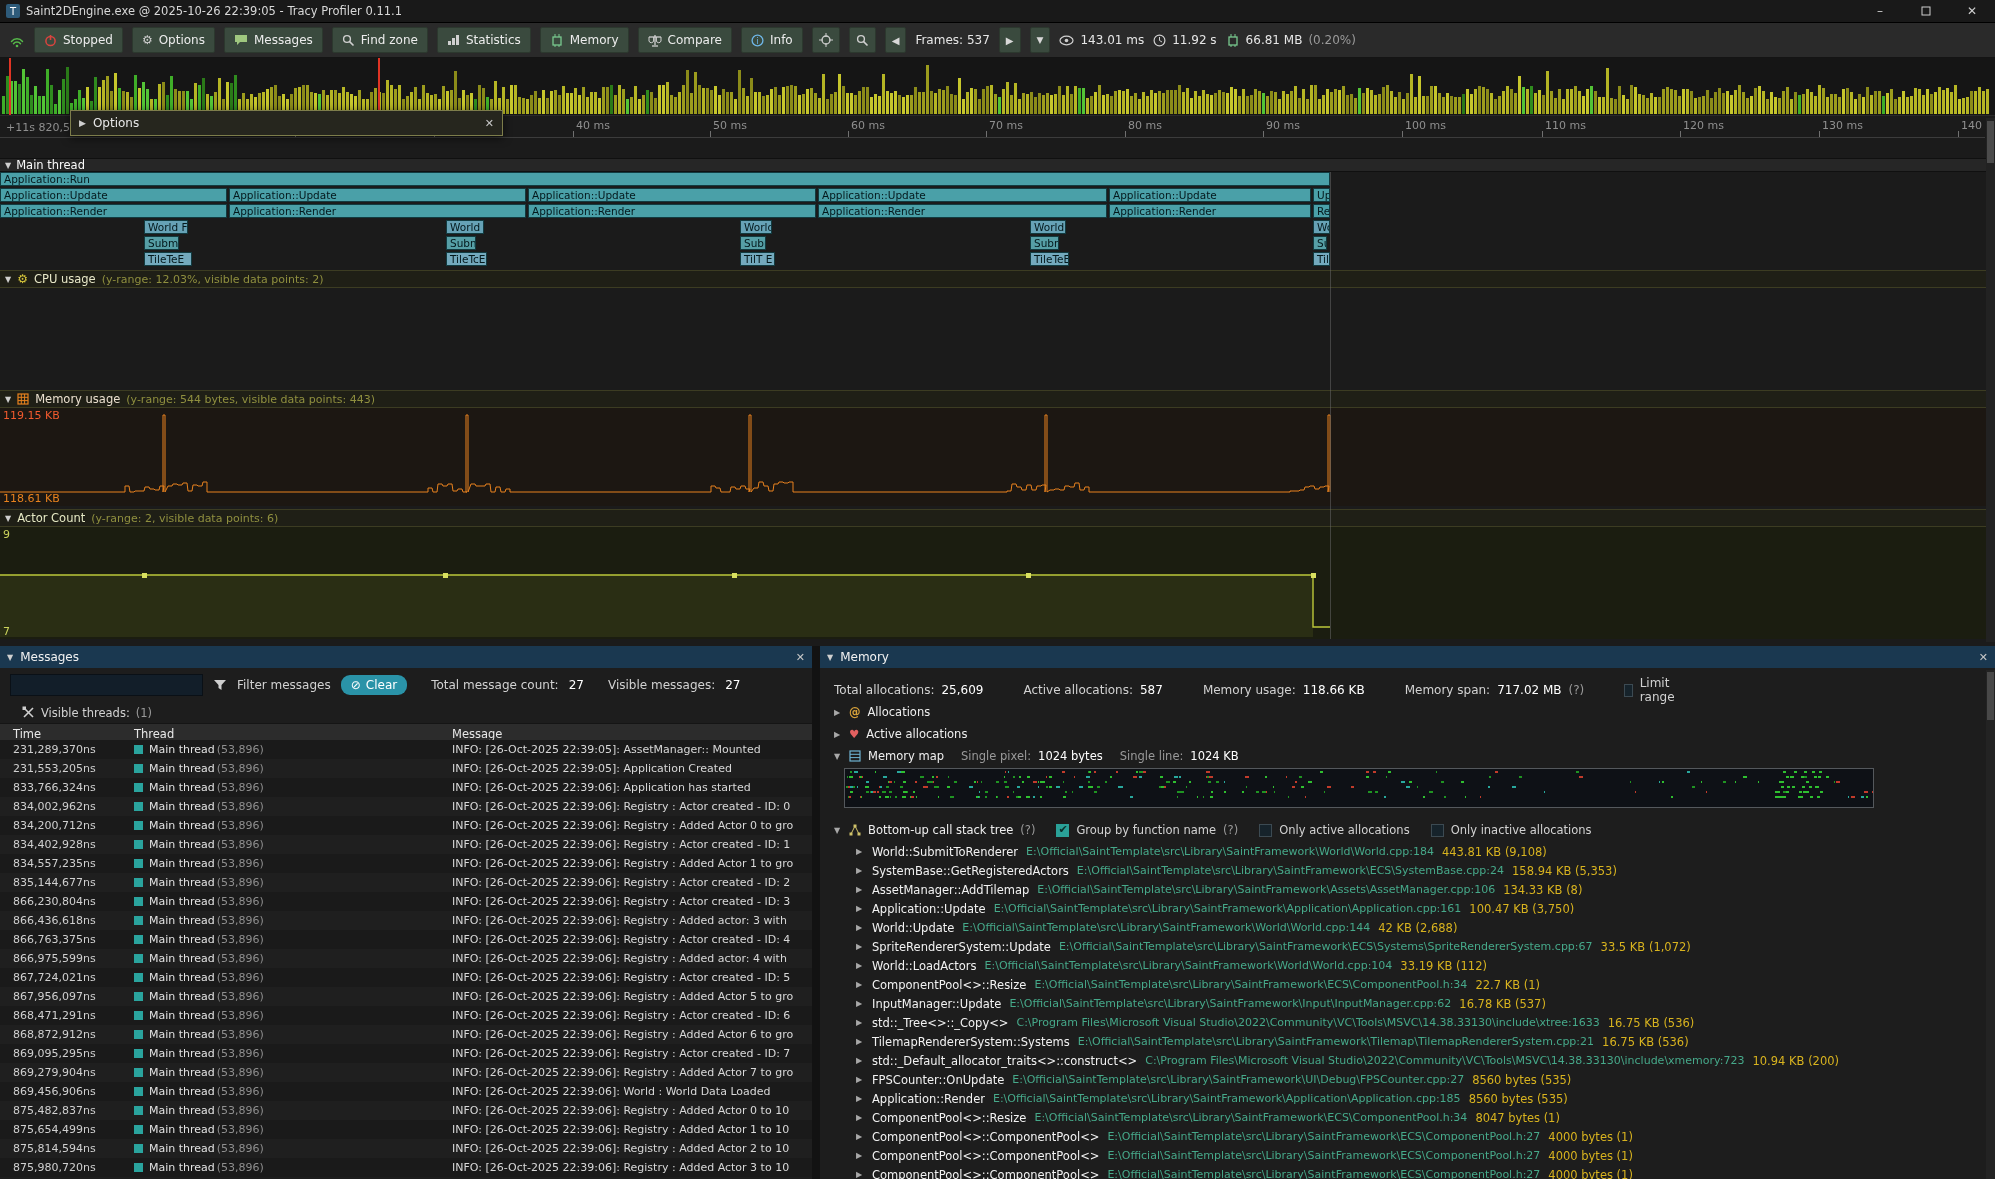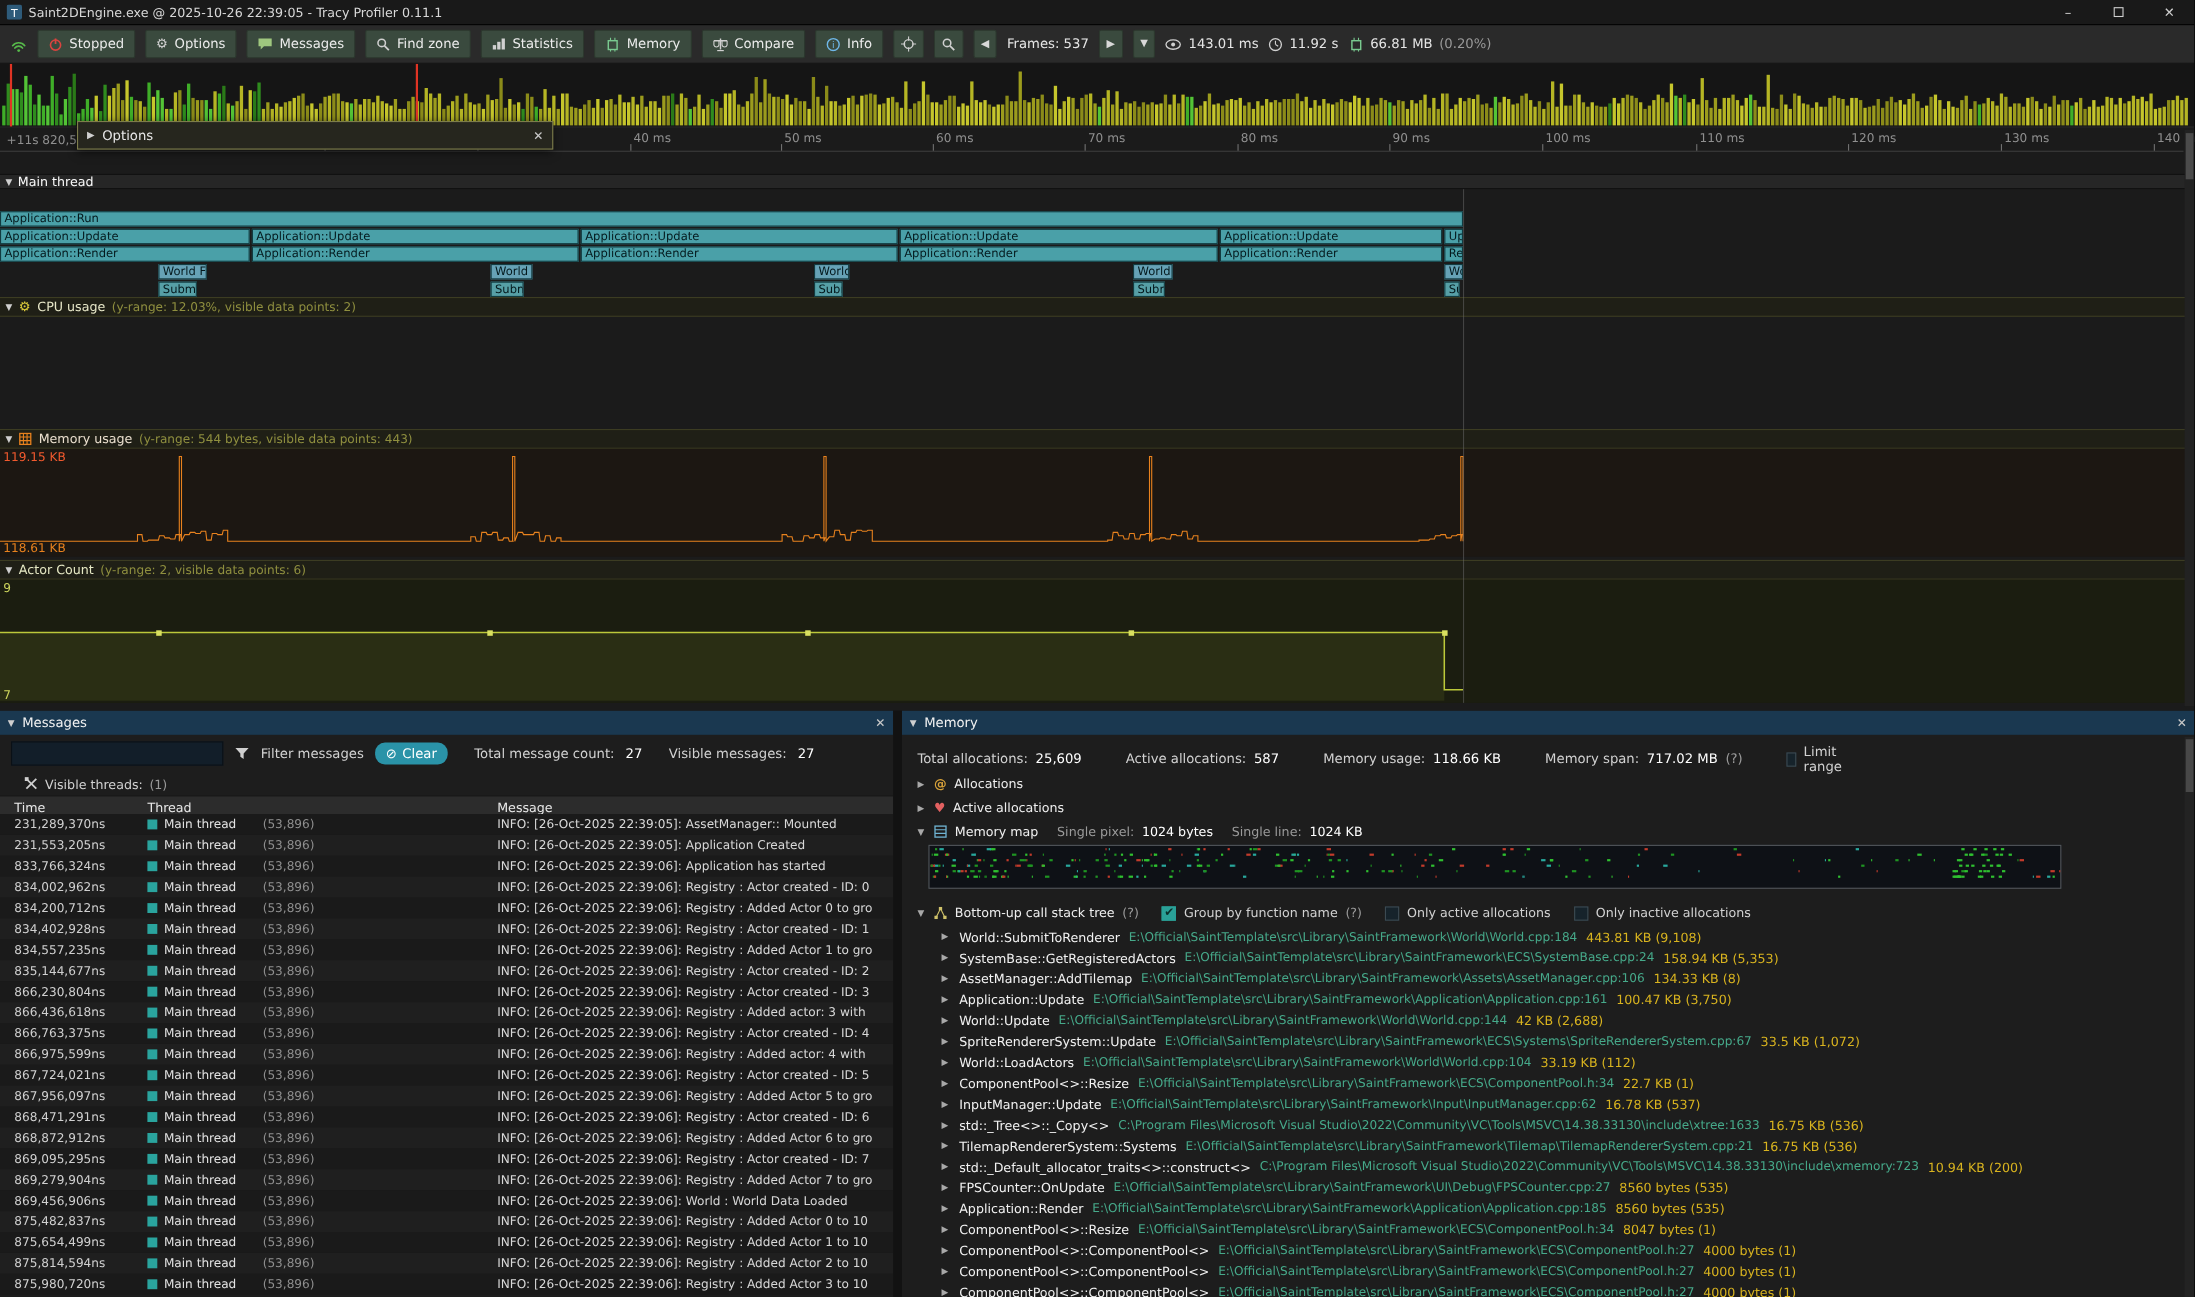--- a/index.html
+++ b/index.html
@@ -46,21 +46,21 @@
   .frame-label{position:absolute;left:50%;top:50%;transform:translate(-50%,-50%);background:#1b1b1b;
                padding:0 5px;font-size:11px;color:#d6d6d6;white-space:nowrap;z-index:1;}
 
   #thread-header{position:absolute;top:100px;left:0;right:0;height:14px;background:#262626;border-top:1px solid #101010;
                  border-bottom:1px solid #101010;display:flex;align-items:center;gap:5px;padding-left:5px;
                  font-size:11.5px;color:#fafafa;box-sizing:border-box;}
   .th-arrow{font-size:8px;color:#cfcfcf;}
 
   #zones{position:absolute;top:114px;left:0;right:0;height:98px;}
   .zone{position:absolute;height:14px;box-sizing:border-box;background:#4aa0a8;border:1px solid #123b40;
-        font-size:10.5px;line-height:12px;color:#04191d;overflow:hidden;white-space:nowrap;padding-left:3px;margin-top:20px;}
+        font-size:10.5px;line-height:12px;color:#04191d;overflow:hidden;white-space:nowrap;padding-left:3px;}
   .z-r0{background:#66a2b6;}
   .z-r1{background:#569fa6;}
   .z-r2{background:#73a9bd;}
 
   .plot-header{position:absolute;left:0;right:0;height:18px;display:flex;align-items:center;gap:6px;padding-left:5px;
                font-size:11.5px;background:#1f1f16;border-top:1px solid #3c3c22;border-bottom:1px solid #3c3c22;box-sizing:border-box;}
   .ph-arrow{font-size:8px;color:#cfcfcf;}
   .ph-meta{color:#8f8f3f;font-size:11px;}
   .t-cpu{color:#e7e7c8;} .t-mem{color:#eadfce;} .t-act{color:#e5e8c4;}
   .cpu-i{color:#d9c83a;font-size:12px;}
@@ -94,21 +94,21 @@
   .msg-thead{position:relative;height:20px;background:#2c2c2c;border-top:1px solid #151515;border-bottom:1px solid #151515;
              font-size:11.5px;color:#e8e8e8;}
   .col-time{position:absolute;left:13px;top:3px;} .col-thread{position:absolute;left:134px;top:3px;}
   .col-msg{position:absolute;left:452px;top:3px;}
   .msg-body{position:absolute;left:0;right:0;top:94px;bottom:0;overflow:hidden;}
   .msg-row{position:relative;height:19px;font-size:11px;}
   .msg-row:nth-child(even){background:#1f1f1f;} .msg-row:nth-child(odd){background:#1a1a1a;}
   .m-time{position:absolute;left:13px;top:3px;color:#d0d0d0;white-space:nowrap;}
   .m-thread{position:absolute;left:134px;top:3px;display:flex;align-items:center;white-space:nowrap;}
   .thread-square{width:9px;height:9px;background:#2aa49e;display:inline-block;margin-right:6px;}
-  .thread-name{color:#e2e2e2;} .thread-id{color:#8f8f8f;margin-left:24px;text-align:center;}
+  .thread-name{color:#e2e2e2;} .thread-id{color:#8f8f8f;margin-left:2px;text-align:center;}
   .m-msg{position:absolute;left:452px;right:2px;top:3px;color:#d8d8d8;white-space:nowrap;overflow:hidden;}
 
   .mem-stats{display:flex;align-items:center;gap:40px;padding:8px 14px 6px 14px;font-size:12px;}
   .stat{display:flex;gap:7px;align-items:center;white-space:nowrap;}
   .limit{display:flex;gap:7px;align-items:center;margin-left:auto;margin-right:310px;}
   .cb{width:13px;height:13px;background:#16232b;border:1px solid #3c4a52;display:inline-block;position:relative;box-sizing:border-box;}
   .cb.checked{background:#2aa198;border-color:#2aa198;}
   .cb.checked::after{content:"\2714";position:absolute;left:1px;top:-2px;font-size:11px;color:#0b2f2b;}
   .tree-row{position:absolute;left:0;right:0;height:20px;display:flex;align-items:center;gap:7px;
             padding-left:14px;font-size:11.5px;color:#efefef;white-space:nowrap;}

